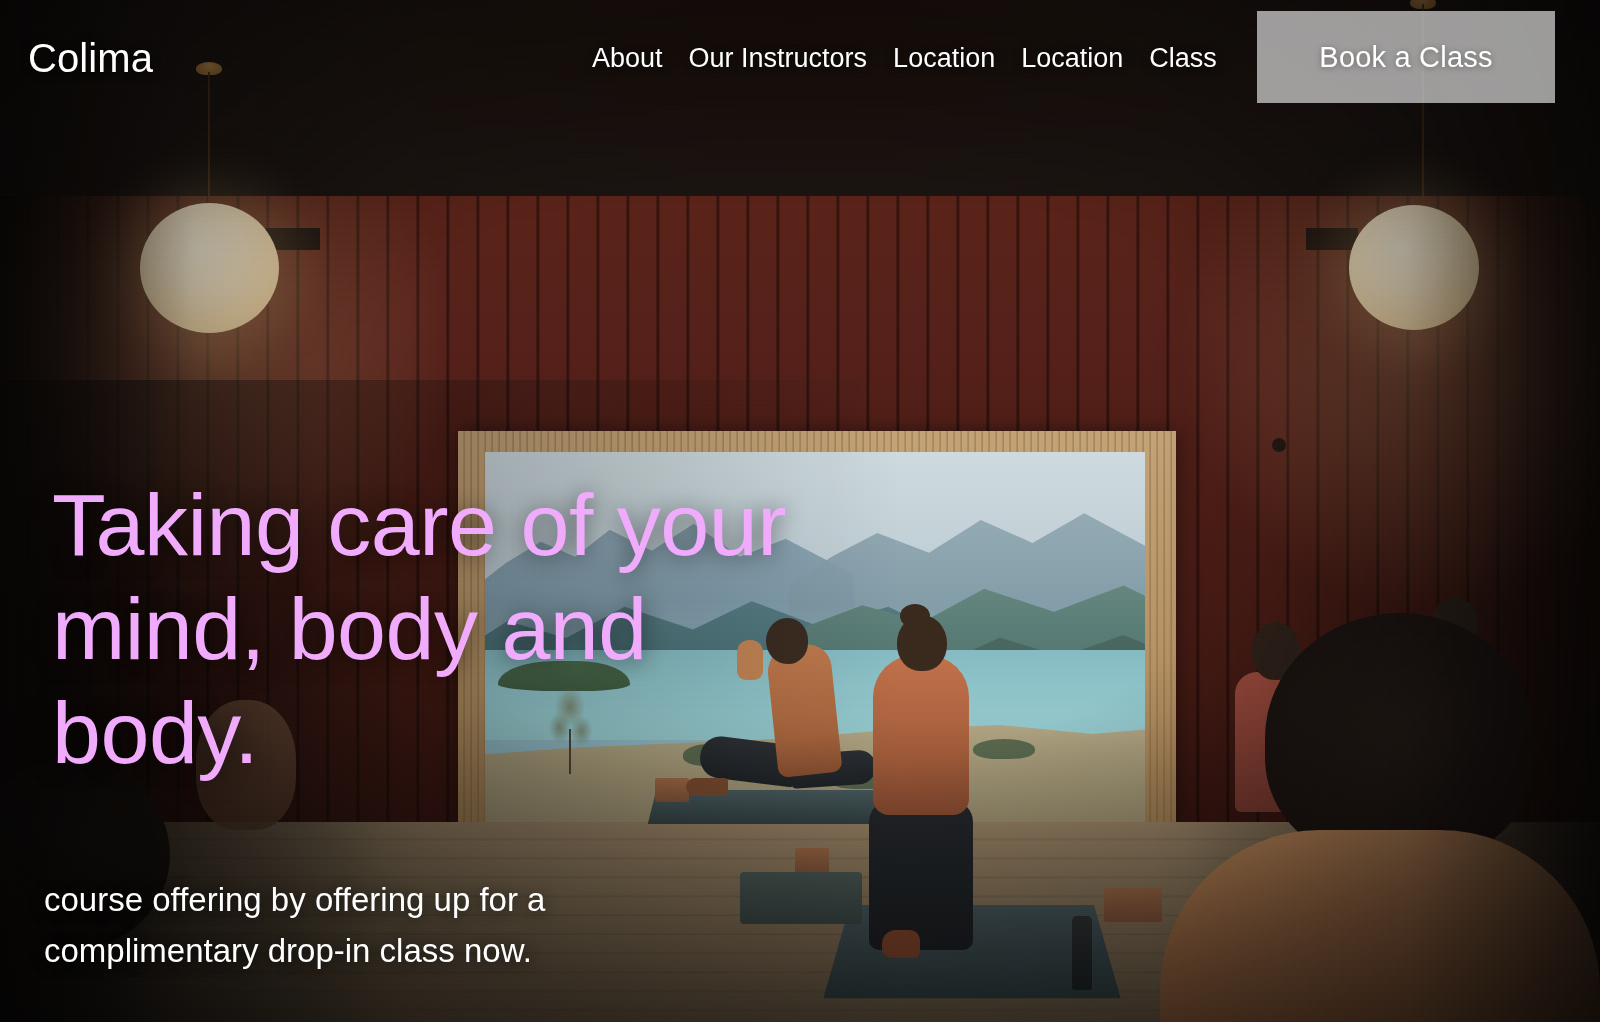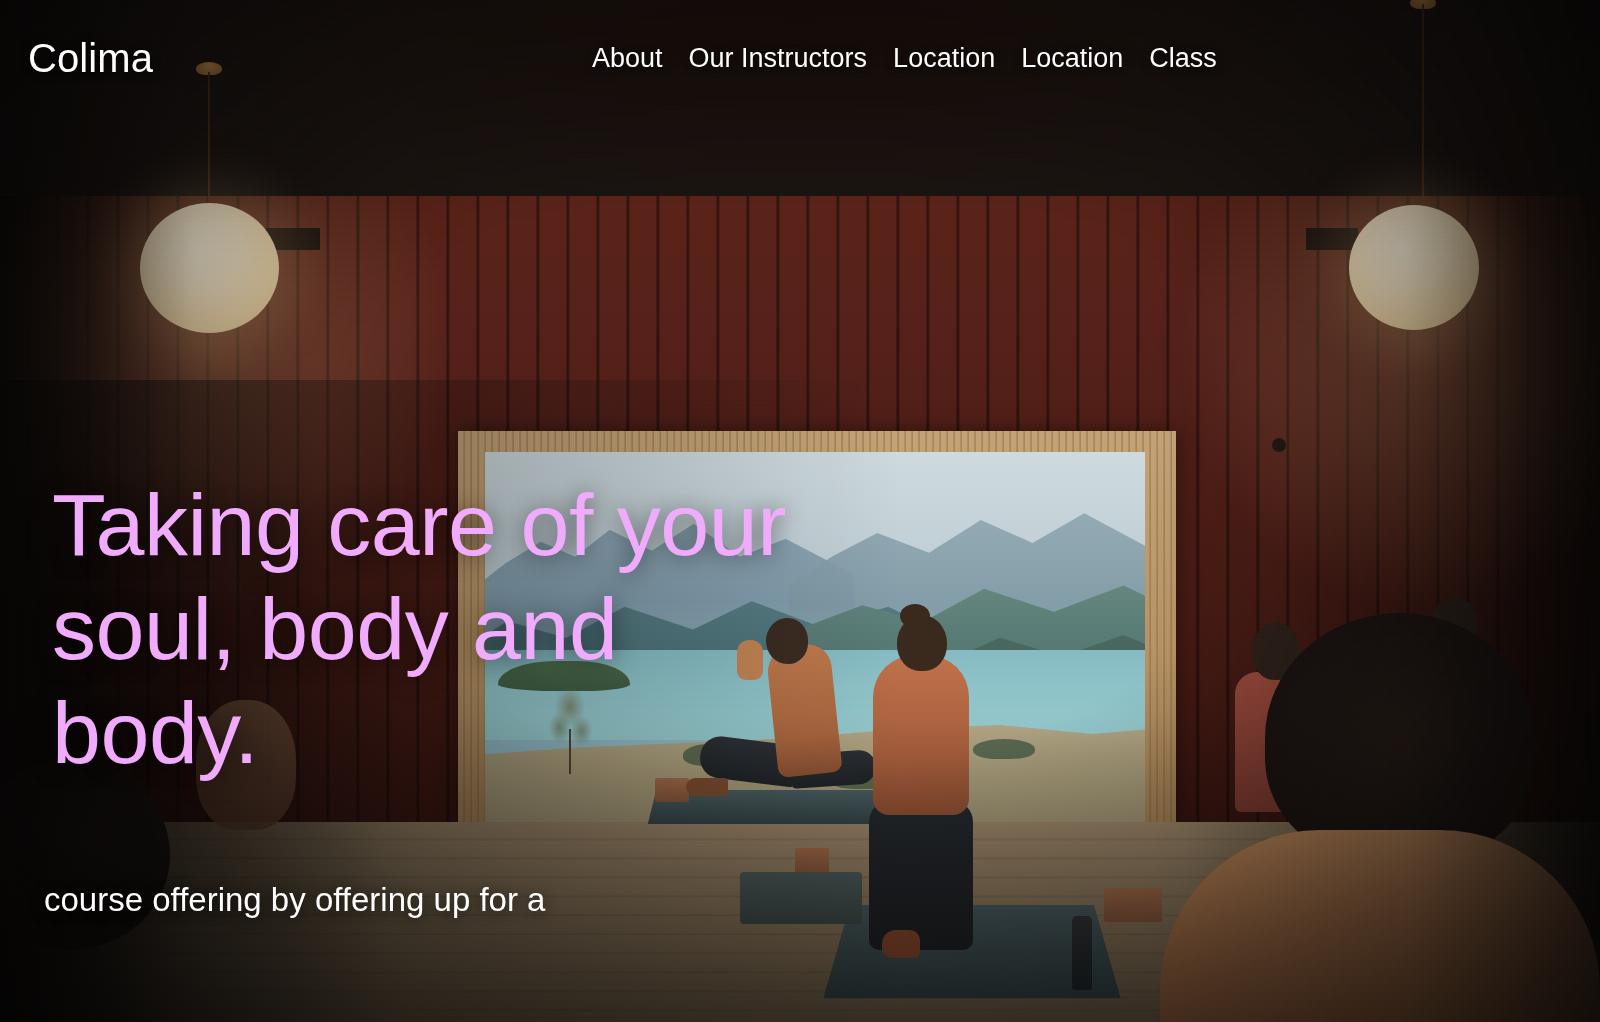--- a/index.html
+++ b/index.html
@@ -476,28 +476,32 @@
     <div class="brand">Colima</div>
 
     <nav class="nav">
       <a class="nav-link">About</a>
       <a class="nav-link">Our Instructors</a>
       <a class="nav-link">Location</a>
       <a class="nav-link">Location</a>
       <a class="nav-link">Class</a>
     </nav>
 
+    <button class="cta">
+      <span class="cta-label">Book a Class</span>
+    </button>
   </div>
 
   <div class="hero-copy">
     <h1 class="headline">
       <span>Taking care of your</span><br>
-      <span>soul, body and</span><br>
+      <span>mind, body and</span><br>
       <span>body.</span>
     </h1>
   </div>
 
   <p class="subcopy">
     <br>
     <span>course offering by offering up for a</span><br>
+    <span>complimentary drop-in class now.</span>
   </p>
 
 </div>
 
 </body></html>

